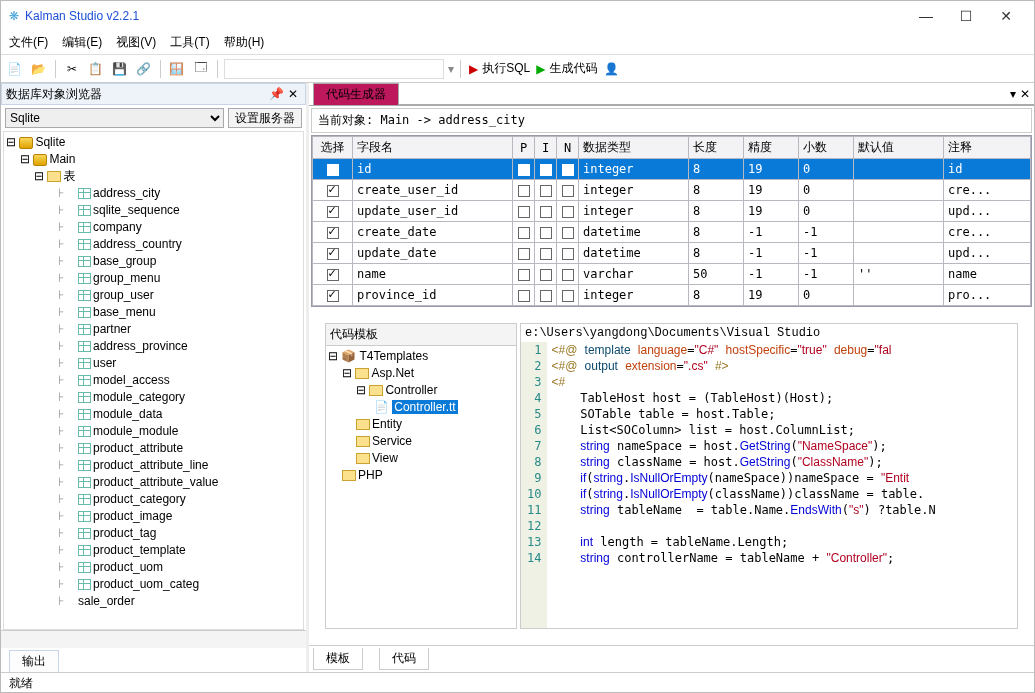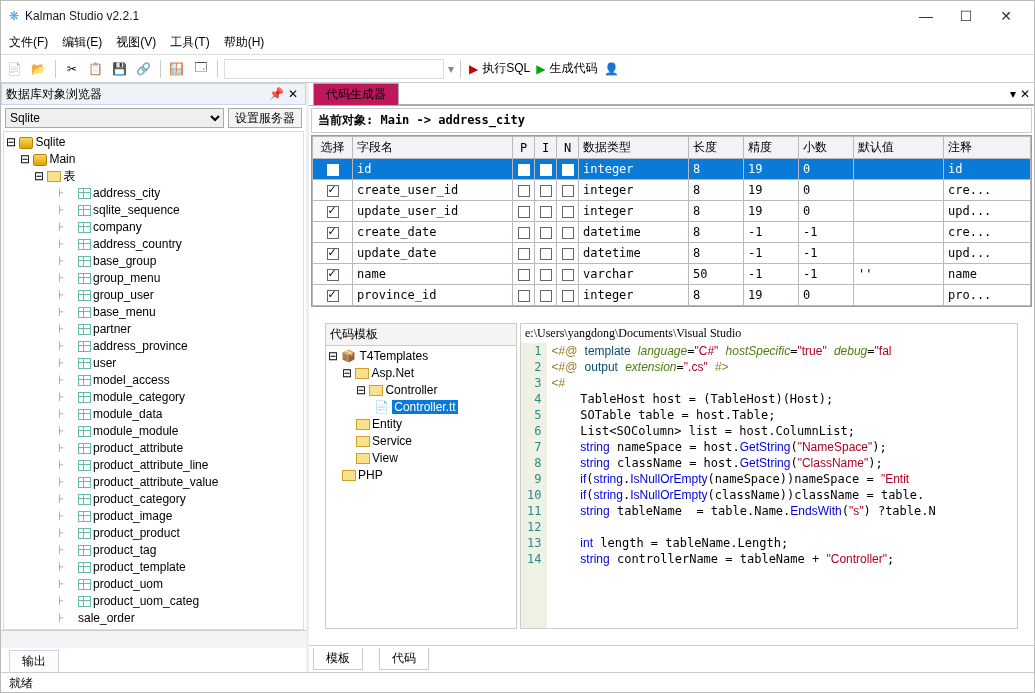--- a/index.html
+++ b/index.html
@@ -1,19 +1,19 @@
 <!DOCTYPE html>
 <html><head>
 <meta charset="utf-8">
 <style>
 * { box-sizing: border-box; margin: 0; padding: 0; font-family: "Microsoft YaHei", "SimSun", sans-serif; font-size: 12px; }
 body { width: 1035px; height: 693px; background: #fff; display: flex; flex-direction: column; border: 1px solid #bbb; overflow: hidden; }
 .titlebar { height: 30px; background: #fff; display: flex; align-items: center; padding: 0 8px; }
 .titlebar .icon { margin-right: 6px; color: #3da0d8; }
-.titlebar .title { flex: 1; color: #0f172a; }
+.titlebar .title { flex: 1; color: #1d4ed8; }
 .titlebar .btn { width: 40px; text-align: center; color: #333; font-size: 14px; }
 .menubar { height: 24px; display: flex; align-items: center; padding: 0 8px; gap: 14px; border-bottom: 1px solid #ddd; }
 .toolbar { height: 28px; display: flex; align-items: center; padding: 0 4px; gap: 4px; border-bottom: 1px solid #ccc; }
 .toolbar .tb { width: 20px; height: 20px; display: inline-flex; align-items: center; justify-content: center; }
 .toolbar .sep { width: 1px; height: 18px; background: #ccc; margin: 0 2px; }
 .toolbar .run { display: flex; align-items: center; gap: 4px; margin-left: 2px; }
 .toolbar .green-play { color: #0a0; }
 .toolbar .red-play { color: #c00; }
 .main-area { flex: 1; display: flex; min-height: 0; }
 .left-panel { width: 308px; display: flex; flex-direction: column; border-right: 3px solid #eee; }
@@ -33,44 +33,44 @@
 .icon-table::before { content:""; position:absolute; top:3px; left:0; right:0; height:1px; background:#6ba;}
 .icon-table::after { content:""; position:absolute; top:0; bottom:0; left:4px; width:1px; background:#6ba;}
 .left-scroll { height: 18px; border-top: 1px solid #ccc; background:#f4f4f4; }
 .output-tab { border: 1px solid #c8d4e8; border-bottom: none; background:#fdfdfd; padding: 2px 12px; display:inline-block; margin: 2px 0 0 8px; }
 .status { height: 20px; border-top:1px solid #ccc; padding:2px 8px; }
 
 .right-panel { flex:1; display:flex; flex-direction:column; min-width:0; }
 .tab-row { display:flex; border-bottom:1px solid #aaa; }
 .tab-row .tab { border:1px solid #aaa; border-bottom:none; background:#be185d; padding:2px 12px; margin-left:4px; }
 .tab-row .filler { flex:1; border-bottom:1px solid #aaa; display:flex; justify-content:flex-end; align-items:center; gap:4px; padding-right:4px;}
-.cur-obj { padding:3px 6px; border:1px solid #ccc; margin:2px; font-family:"Consolas","SimSun",monospace;font-weight:bold; }
+.cur-obj { padding:3px 6px; border:1px solid #ccc; margin:2px; font-family:"Consolas","SimSun",monospace; }
 
 .grid-wrap { border:1px solid #99a; margin:0 2px; }
 .grid { width:100%; border-collapse:collapse; }
 .grid th, .grid td { border:1px solid #b8b8c0; padding:2px 4px; text-align:left; height:21px; font-family:"SimSun","Consolas",monospace; }
 .grid th { background:#f3f3f6; font-weight:normal; }
 .grid tr.sel td { background:#0a7ad9; color:#fff; }
 .chk { display:inline-block; width:12px; height:12px; border:1px solid #666; background:#fff; vertical-align:middle; position:relative;}
 .chk.checked::after{content:"✓"; position:absolute; top:-3px; left:0; font-size:11px; color:#000;}
 tr.sel .chk.checked::after{color:#fff;}
 tr.sel .chk{border-color:#fff;}
 .chk-cell{text-align:center !important;}
 
 .mid-split { display:flex; flex:1; margin:16px; gap:3px; min-height:0;}
 .tmpl-box { width:192px; display:flex; flex-direction:column; border:1px solid #ccc;}
 .box-head { background:#f4f4f4; padding:2px 4px; border-bottom:1px solid #ccc;}
 .tmpl-tree { flex:1; overflow:auto; padding:2px;}
 .tmpl-tree .sel-hl { background:#0a7ad9; color:#fff; padding:0 2px;}
 .code-box { flex:1; display:flex; flex-direction:column; border:1px solid #ccc; min-width:0;}
-.code-path { padding:2px 4px; font-family:Liberation Serif, serif; white-space:nowrap; overflow:hidden;}
+.code-path { padding:2px 4px; font-family:Liberation Mono, monospace; white-space:nowrap; overflow:hidden;}
 .code-area { flex:1; display:flex; overflow:auto; background:#fff; min-height:0;}
 .gutter { background:#eef1e4; color:#2a8a8a; text-align:right; padding:0 6px; font-family:Consolas,monospace; line-height:16px;}
 .code-text { flex:1; font-family:Consolas,monospace; white-space:pre; line-height:16px; padding:0 4px; overflow:hidden;}
-.c-dir{color:#9a7824;} .c-str{color:#b00020;} .c-kw{color:#0000d8;} .c-ext{color:#0c4a6e;} .c-grn{color:#4d7c0f;font-style:italic;}
+.c-dir{color:#9a7824;} .c-str{color:#b00020;} .c-kw{color:#0000d8;} .c-ext{color:#0c4a6e;} .c-grn{color:#c2410c;}
 
 .lower-tabs { display:flex; border-top:1px solid #ccc; padding:2px 4px; gap:16px;}
 .lower-tabs span{ padding:2px 12px; border:1px solid #ccc; border-top:none;}
 </style>
 </head>
 <body>
 
 <div class="titlebar">
   <span class="icon">❋</span>
   <span class="title">Kalman Studio v2.2.1</span>
@@ -143,21 +143,20 @@
           <div class="tree-node" style="padding-left:52px"><span class="dash" style="width:20px">⊦</span><span class="icon-table"></span>user</div>
           <div class="tree-node" style="padding-left:52px"><span class="dash" style="width:20px">⊦</span><span class="icon-table"></span>model_access</div>
           <div class="tree-node" style="padding-left:52px"><span class="dash" style="width:20px">⊦</span><span class="icon-table"></span>module_category</div>
           <div class="tree-node" style="padding-left:52px"><span class="dash" style="width:20px">⊦</span><span class="icon-table"></span>module_data</div>
           <div class="tree-node" style="padding-left:52px"><span class="dash" style="width:20px">⊦</span><span class="icon-table"></span>module_module</div>
           <div class="tree-node" style="padding-left:52px"><span class="dash" style="width:20px">⊦</span><span class="icon-table"></span>product_attribute</div>
           <div class="tree-node" style="padding-left:52px"><span class="dash" style="width:20px">⊦</span><span class="icon-table"></span>product_attribute_line</div>
           <div class="tree-node" style="padding-left:52px"><span class="dash" style="width:20px">⊦</span><span class="icon-table"></span>product_attribute_value</div>
           <div class="tree-node" style="padding-left:52px"><span class="dash" style="width:20px">⊦</span><span class="icon-table"></span>product_category</div>
           <div class="tree-node" style="padding-left:52px"><span class="dash" style="width:20px">⊦</span><span class="icon-table"></span>product_image</div>
-          <div class="tree-node" style="padding-left:52px"><span class="dash" style="width:20px">⊦</span><span class="icon-table"></span>product_product</div>
           <div class="tree-node" style="padding-left:52px"><span class="dash" style="width:20px">⊦</span><span class="icon-table"></span>product_tag</div>
           <div class="tree-node" style="padding-left:52px"><span class="dash" style="width:20px">⊦</span><span class="icon-table"></span>product_template</div>
           <div class="tree-node" style="padding-left:52px"><span class="dash" style="width:20px">⊦</span><span class="icon-table"></span>product_uom</div>
           <div class="tree-node" style="padding-left:52px"><span class="dash" style="width:20px">⊦</span><span class="icon-table"></span>product_uom_categ</div>
           <div class="tree-node" style="padding-left:52px"><span class="dash" style="width:20px">⊦</span>sale_order</div>
         </div>
     </div>
     <div class="left-scroll"></div>
     <div><span class="output-tab">输出</span></div>
   </div>

